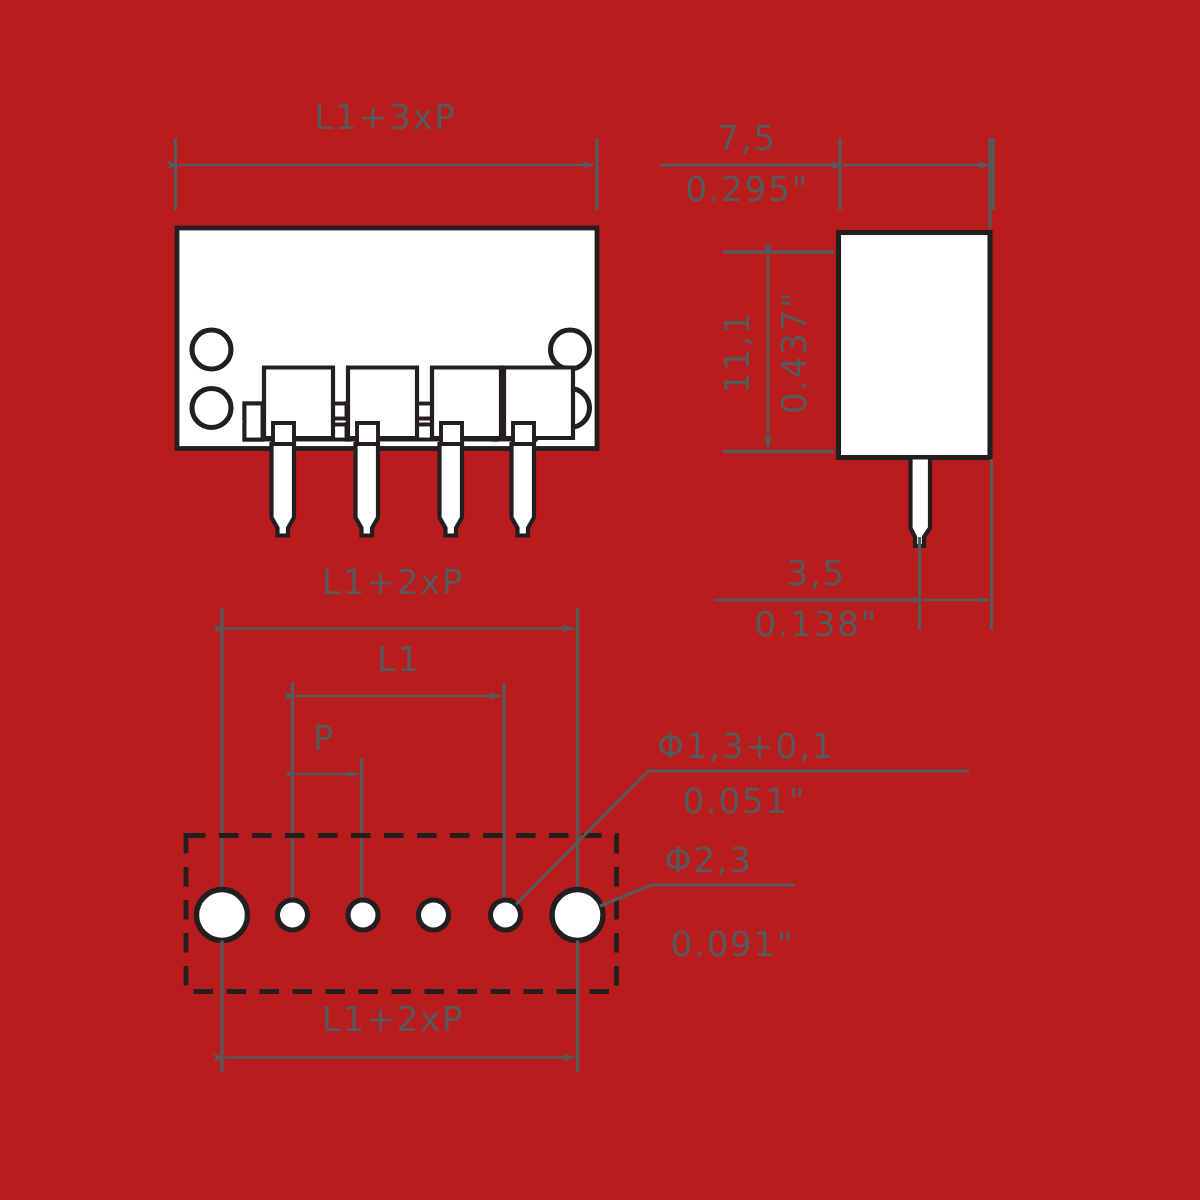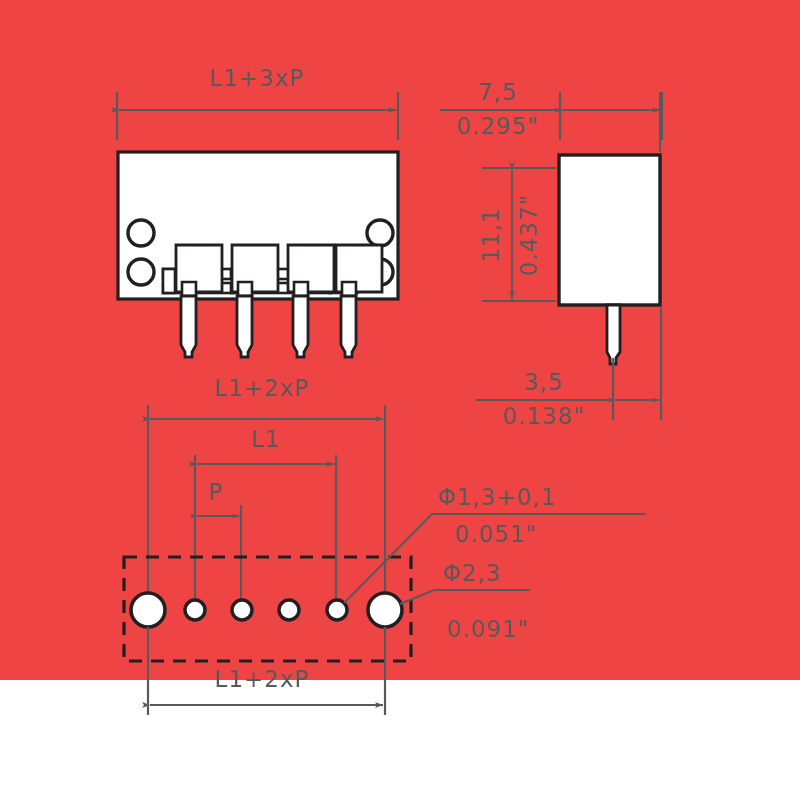--- a/index.html
+++ b/index.html
@@ -1,19 +1,19 @@
 <!DOCTYPE html>
 <html><head>
 <meta charset="utf-8">
 <title>Technical Drawing</title>
 <style>
   html,body{margin:0;padding:0;background:#ffffff;}
   body{width:800px;height:800px;overflow:hidden;
        font-family:"DejaVu Sans","Liberation Sans",sans-serif;}
-  #sheet{position:relative;width:800px;height:680px;background:#ef4444;}
+  #sheet{position:relative;width:800px;height:800px;background:#b91c1c;}
   svg{display:block;}
   .dimtext{font-family:"DejaVu Sans","Liberation Sans",sans-serif;
            font-size:23px;fill:#58595b;letter-spacing:1px;}
 </style>
 </head>
 <body>
 
 <div id="sheet">
 <svg width="800" height="800" viewBox="0 0 800 800">
 

